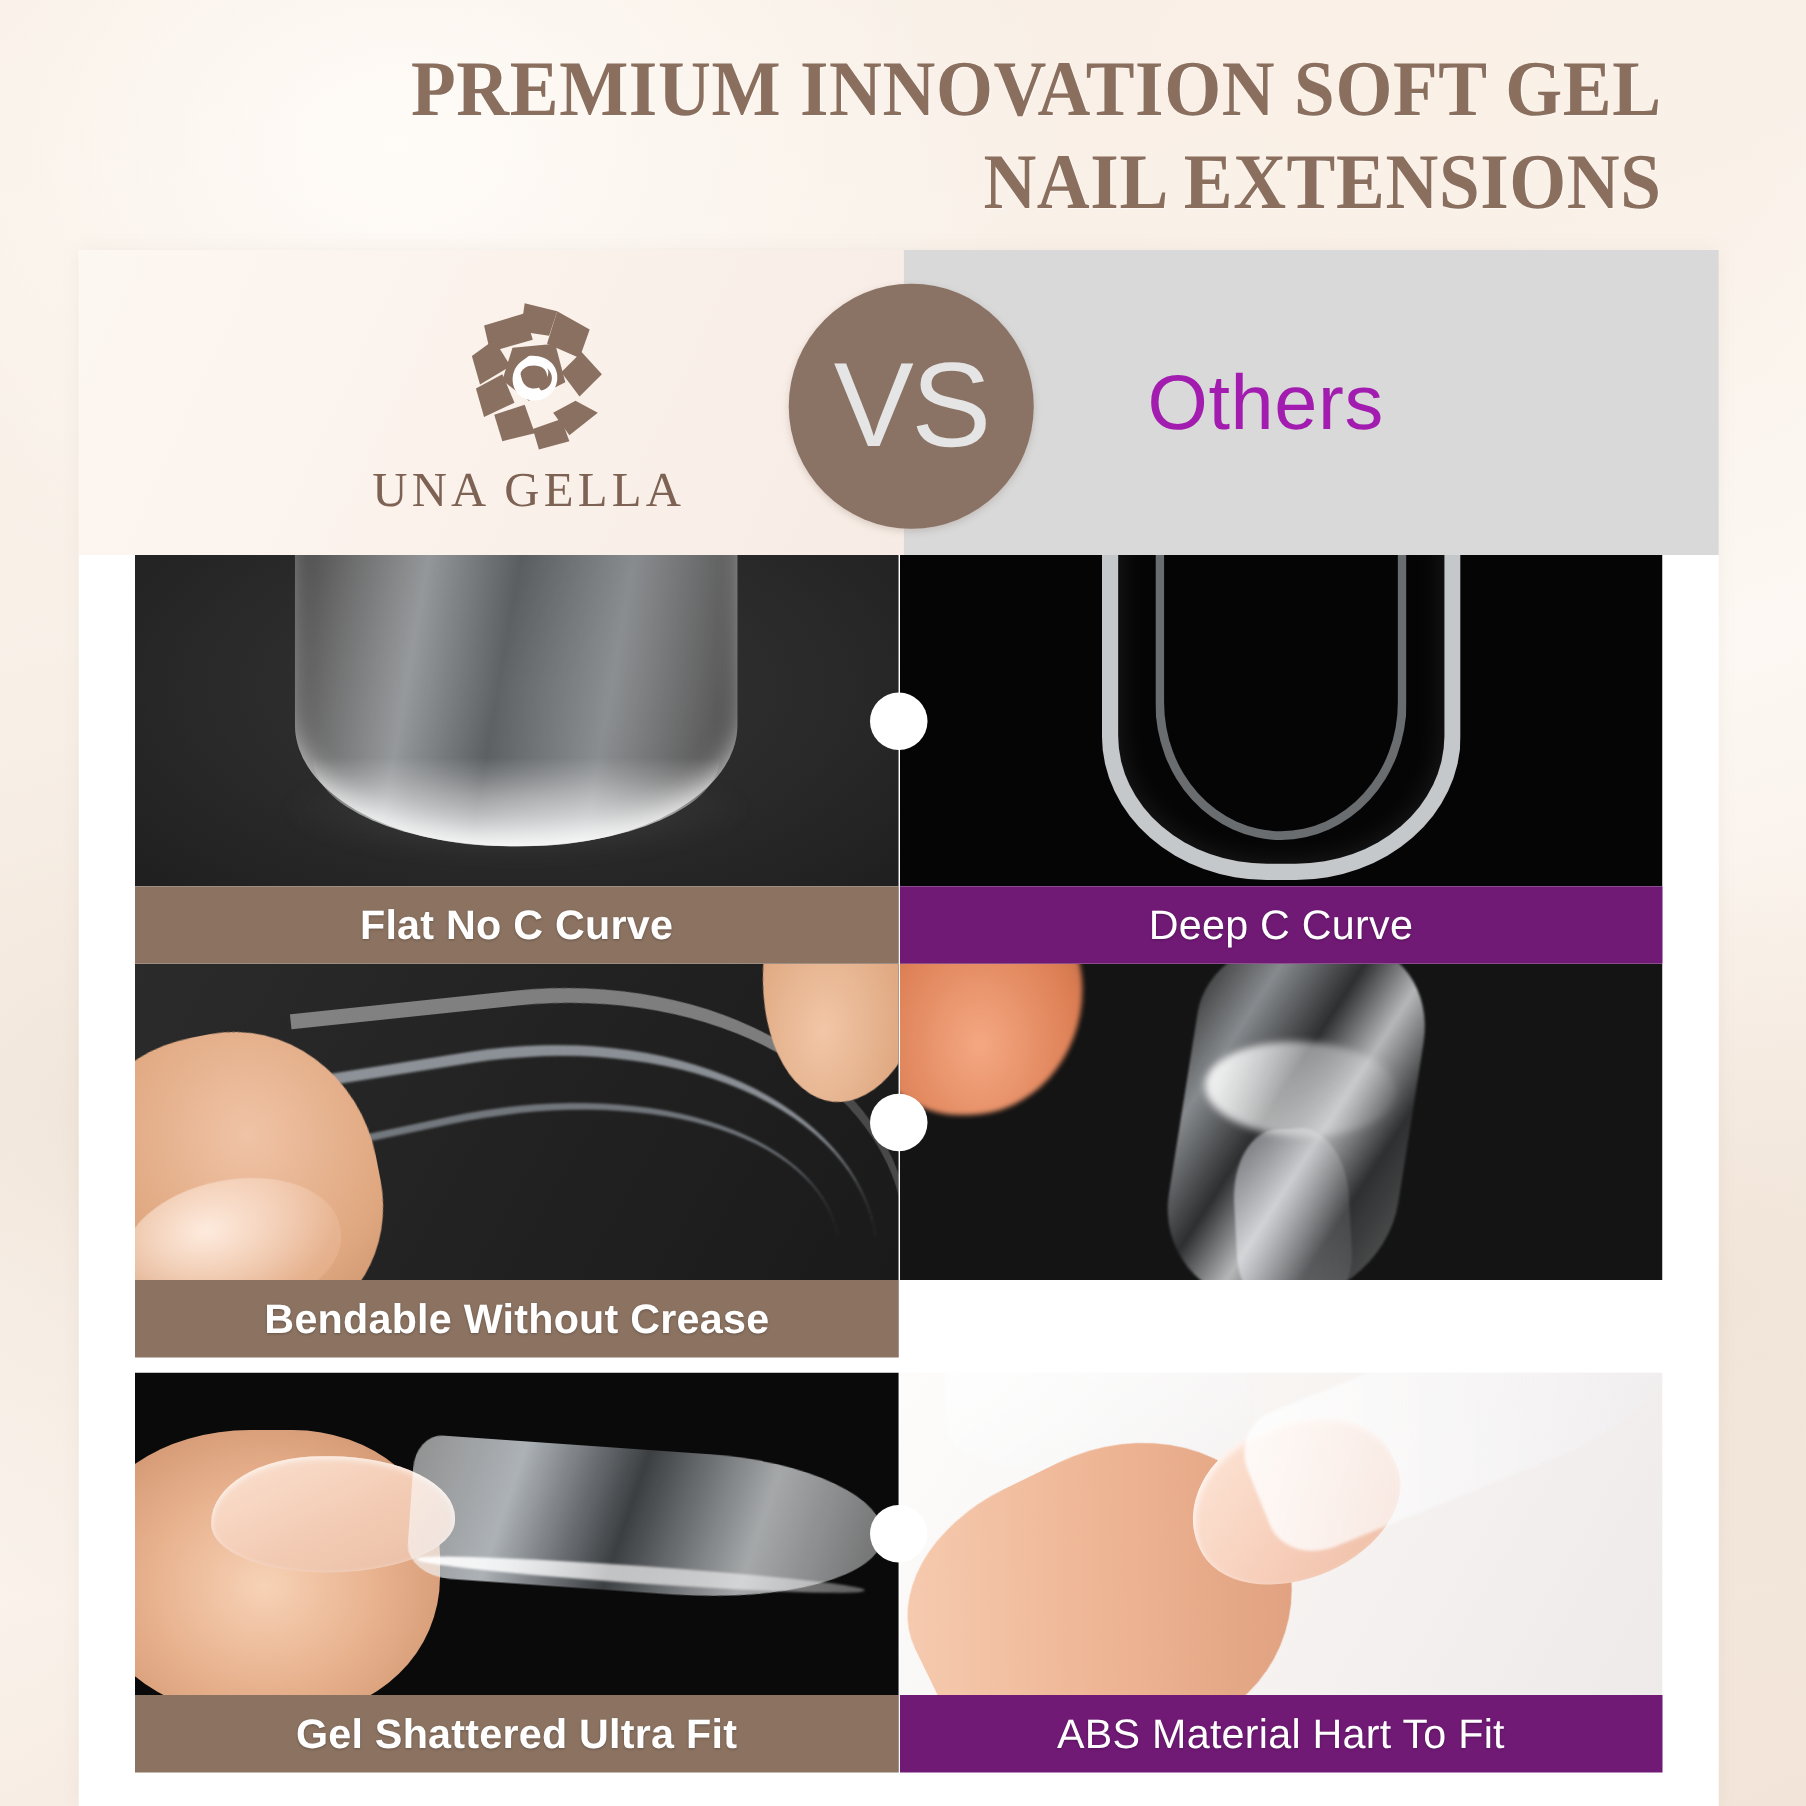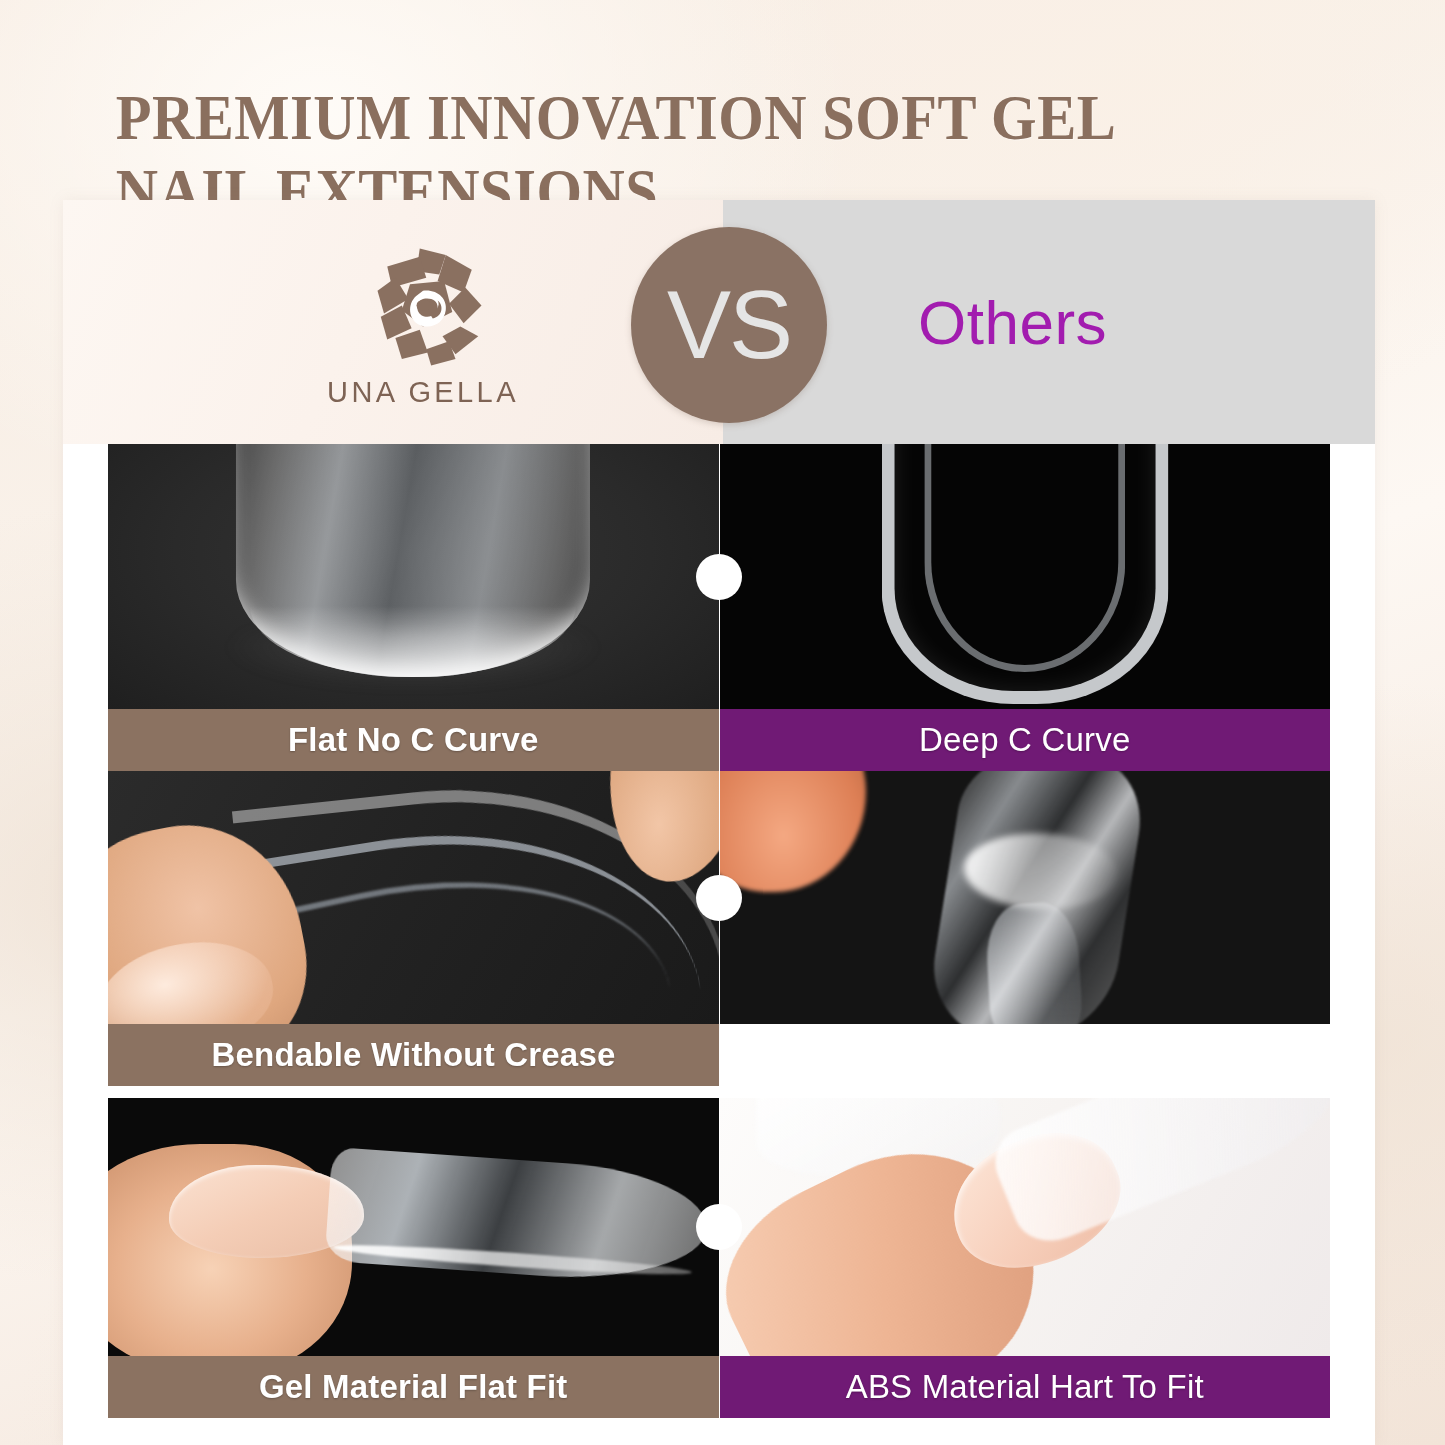--- a/index.html
+++ b/index.html
@@ -21,23 +21,22 @@
       radial-gradient(ellipse 55% 45% at 8% 62%,  rgba(236,222,208,0.75) 0%, rgba(255,255,255,0) 60%),
       radial-gradient(ellipse 50% 40% at 95% 72%, rgba(239,226,212,0.7) 0%, rgba(255,255,255,0) 62%),
       radial-gradient(ellipse 70% 50% at 50% 100%, rgba(243,231,219,0.8) 0%, rgba(255,255,255,0) 70%),
       linear-gradient(160deg, #f7ece2 0%, #f9f1e9 28%, #fdf8f3 52%, #f6ebe2 78%, #f2e4d8 100%);
   }
 
   
   .title-block {
     position: absolute;
     top: 34px; left: 0; right: 0;
-    text-align: left;
+    text-align: right;
     padding: 0 70px;
-    margin-top: 47px;
   }
   .title-line {
     font-family: "Liberation Serif", "DejaVu Serif", serif;
     font-weight: bold;
     font-size: 63px;
     line-height: 74px;
     letter-spacing: 0.5px;
     color: #8a6f5e;
     text-shadow: 1px 1px 0 rgba(255,255,255,0.45);
     transform: scaleX(0.93);
@@ -84,24 +83,24 @@
   .brand {
     display: flex;
     flex-direction: column;
     align-items: center;
     margin-left: 60px;
     margin-top: 6px;
   }
   .rose-icon { width: 168px; height: 130px; display: block; }
   .brand-name {
     margin-top: 4px;
-    font-size: 29px;
+    font-size: 39px;
     letter-spacing: 3.4px;
     color: #7e6354;
-    font-family: Liberation Sans, sans-serif;
+    font-family: Liberation Serif, serif;
   }
 
   
   .vs-circle {
     position: absolute;
     left: 568px;
     top: 27px;
     width: 196px;
     height: 196px;
     border-radius: 50%;
@@ -517,20 +516,20 @@
             <div class="photo p-r3r">
               <div class="abs-glow"></div>
               <div class="finger-white"></div>
               <div class="nail-white"></div>
               <div class="abs-tip"></div>
             </div>
           </div>
           <div class="divider-dot" style="top:50%;"></div>
         </div>
         <div class="caption-row">
-          <div class="caption brand-bar left-cap">Gel Material Flat Fit</div>
+          <div class="caption brand-bar left-cap">Gel Shattered Ultra Fit</div>
           <div class="caption other-bar">ABS Material Hart To Fit</div>
         </div>
       </div>
 
     </div>
   </div>
 </div>
 
 </body></html>

